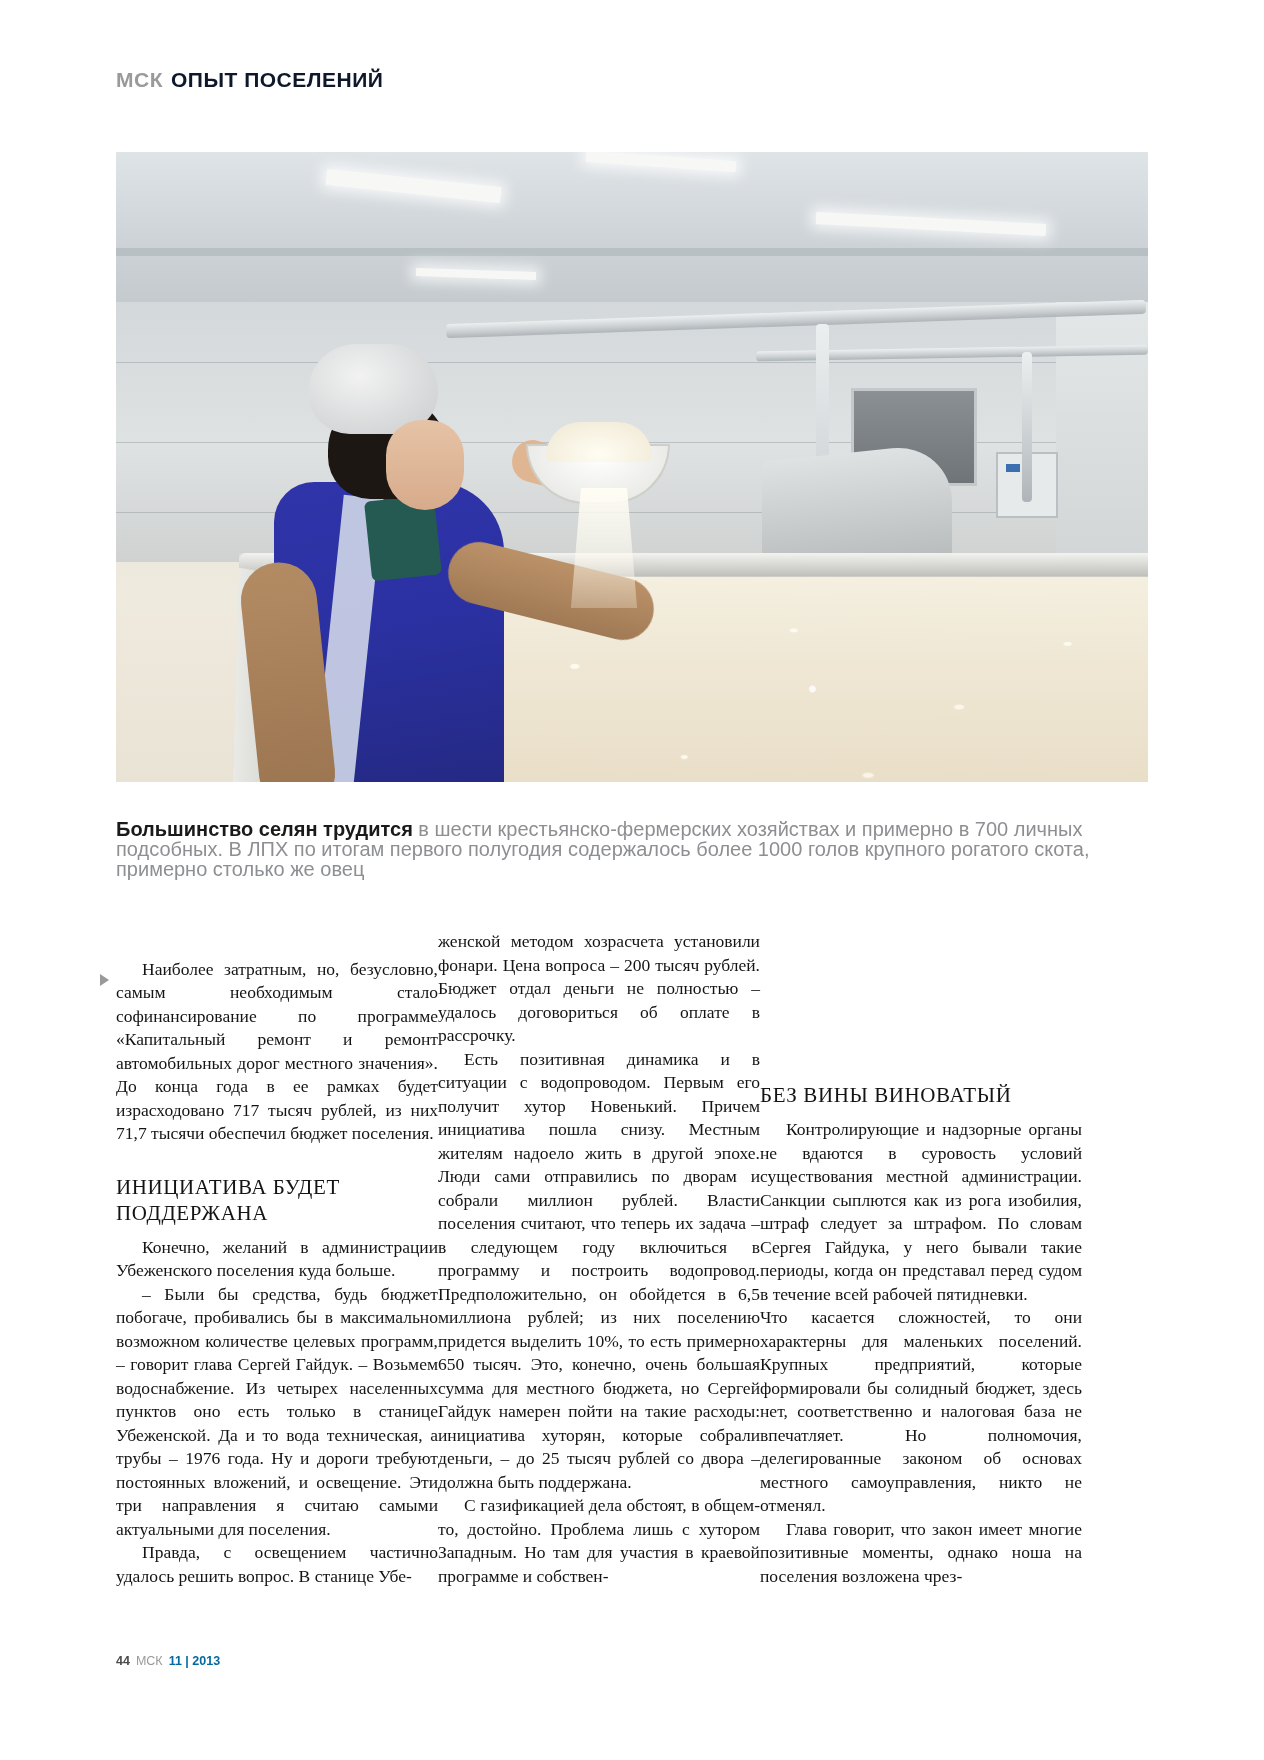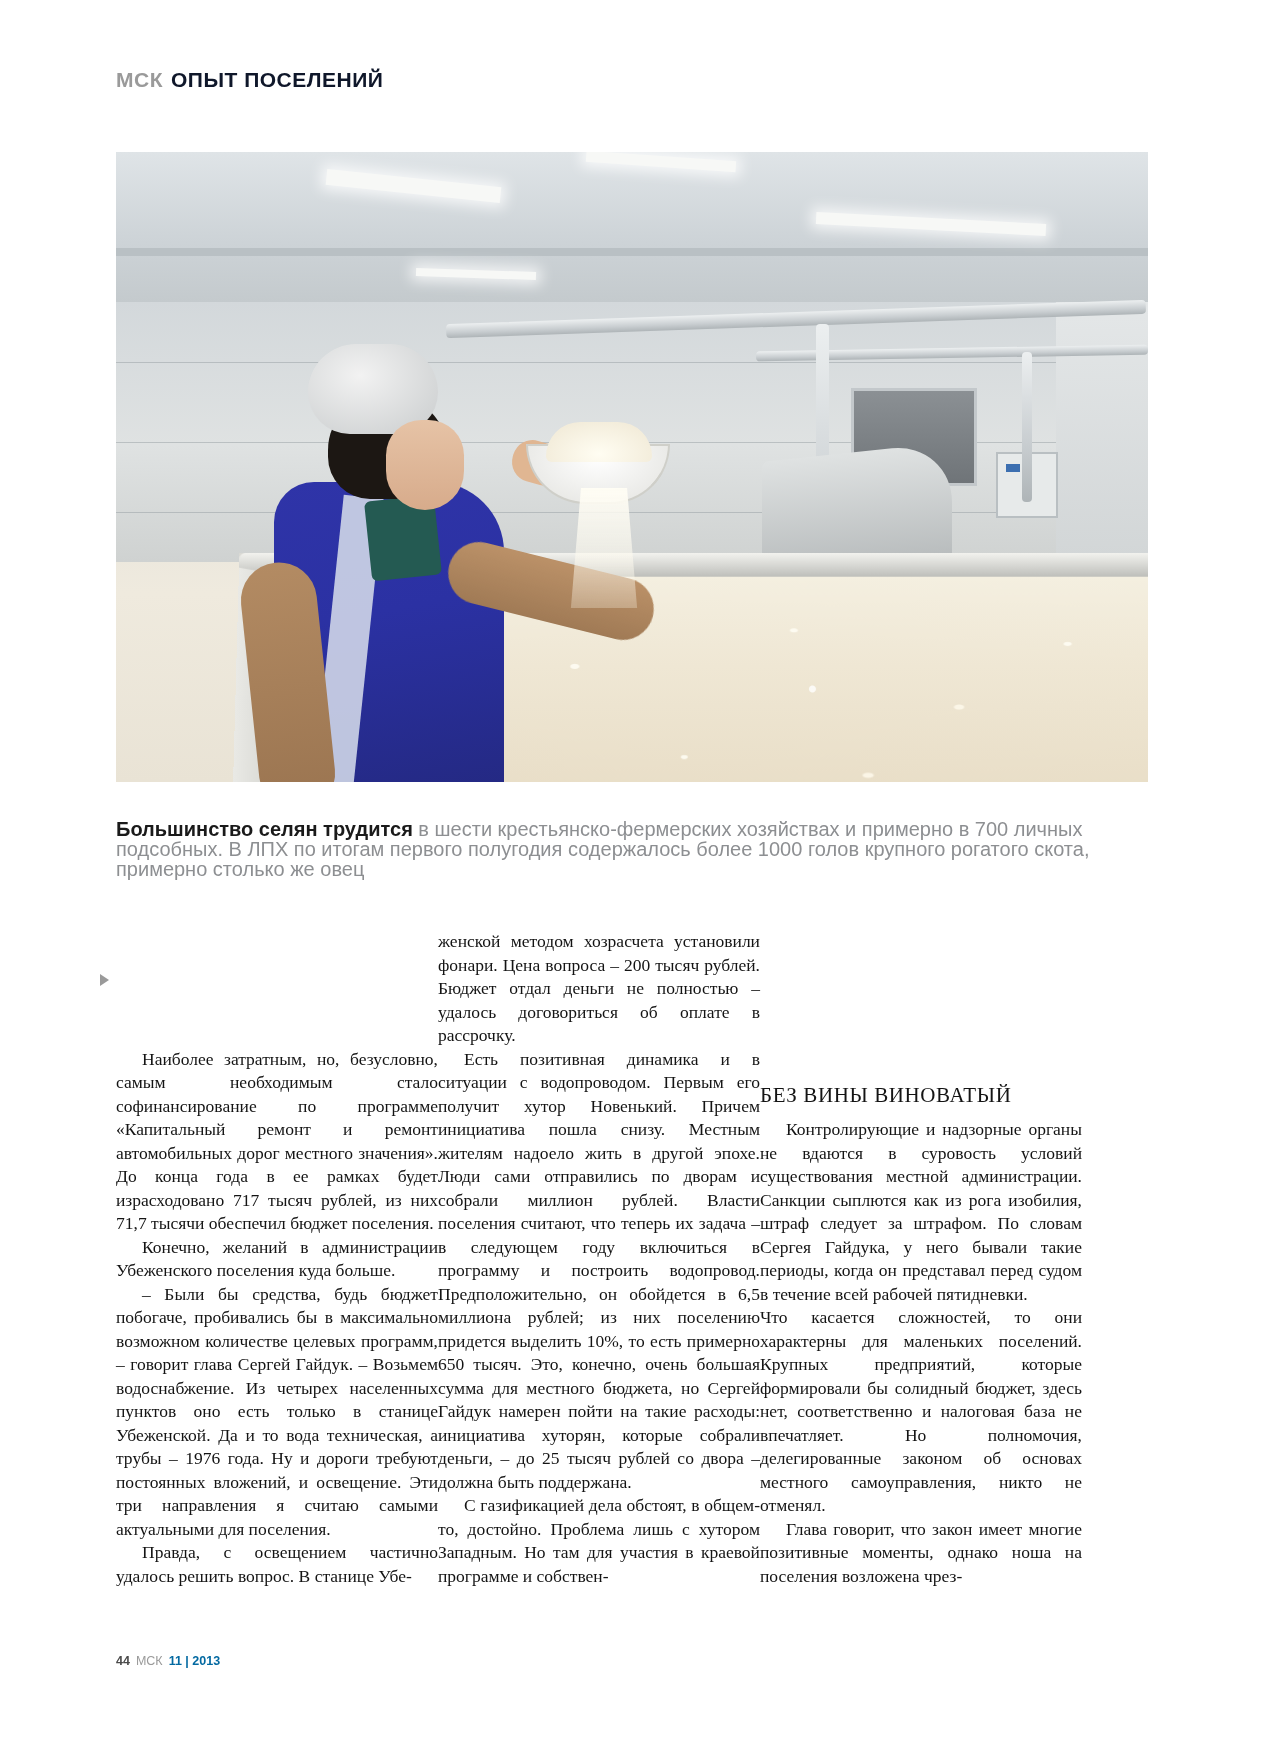--- a/index.html
+++ b/index.html
@@ -347,20 +347,21 @@
 
   <div class="caption">
     <b>Большинство селян трудится</b><span> в шести крестьянско-фермерских хозяйствах и примерно в 700 личных подсобных. В ЛПХ по итогам первого полугодия содержалось более 1000 голов крупного рогатого скота, примерно столько же овец</span>
   </div>
 
   <div class="arrow"></div>
   <div class="columns">
 
     <div class="col">
       <p class="first">Наиболее затратным, но, безусловно, самым необходимым стало софинансирование по программе «Капитальный ремонт и ремонт автомобильных дорог местного значения». До конца года в ее рамках будет израсходовано 717 тысяч рублей, из них 71,7 тысячи обеспечил бюджет поселения.</p>
+      <h2>Инициатива будет поддержана</h2>
       <p>Конечно, желаний в администрации Убеженского поселения куда больше.</p>
       <p>– Были бы средства, будь бюджет побогаче, пробивались бы в максимально возможном количестве целевых программ, – говорит глава Сергей Гайдук. – Возьмем водоснабжение. Из четырех населенных пунктов оно есть только в станице Убеженской. Да и то вода техническая, а трубы – 1976 года. Ну и дороги требуют постоянных вложений, и освещение. Эти три направления я считаю самыми актуальными для поселения.</p>
       <p>Правда, с освещением частично удалось решить вопрос. В станице Убе-</p>
     </div>
 
     <div class="col">
       <p style="text-indent:0">женской методом хозрасчета установили фонари. Цена вопроса – 200 тысяч рублей. Бюджет отдал деньги не полностью – удалось договориться об оплате в рассрочку.</p>
       <p>Есть позитивная динамика и в ситуации с водопроводом. Первым его получит хутор Новенький. Причем инициатива пошла снизу. Местным жителям надоело жить в другой эпохе. Люди сами отправились по дворам и собрали миллион рублей. Власти поселения считают, что теперь их задача – в следующем году включиться в программу и построить водопровод. Предположительно, он обойдется в 6,5 миллиона рублей; из них поселению придется выделить 10%, то есть примерно 650 тысяч. Это, конечно, очень большая сумма для местного бюджета, но Сергей Гайдук намерен пойти на такие расходы: инициатива хуторян, которые собрали деньги, – до 25 тысяч рублей со двора – должна быть поддержана.</p>
       <p>С газификацией дела обстоят, в общем-то, достойно. Проблема лишь с хутором Западным. Но там для участия в краевой программе и собствен-</p>
     </div>

